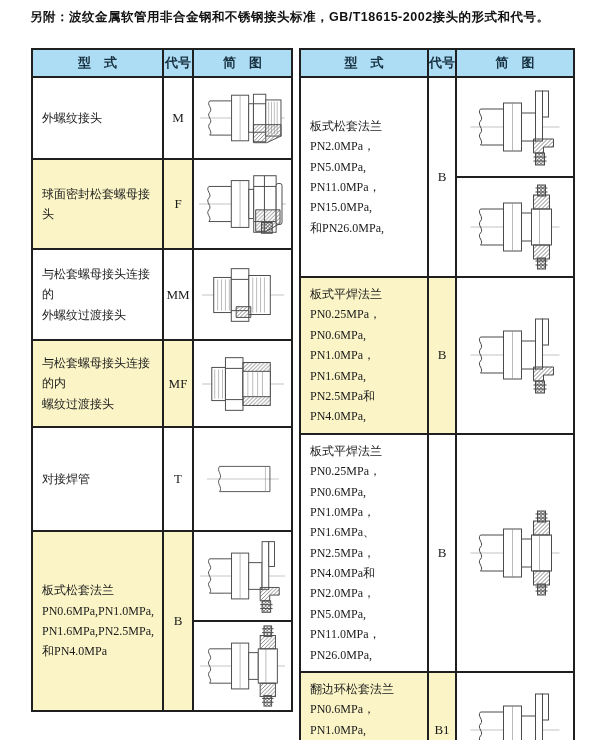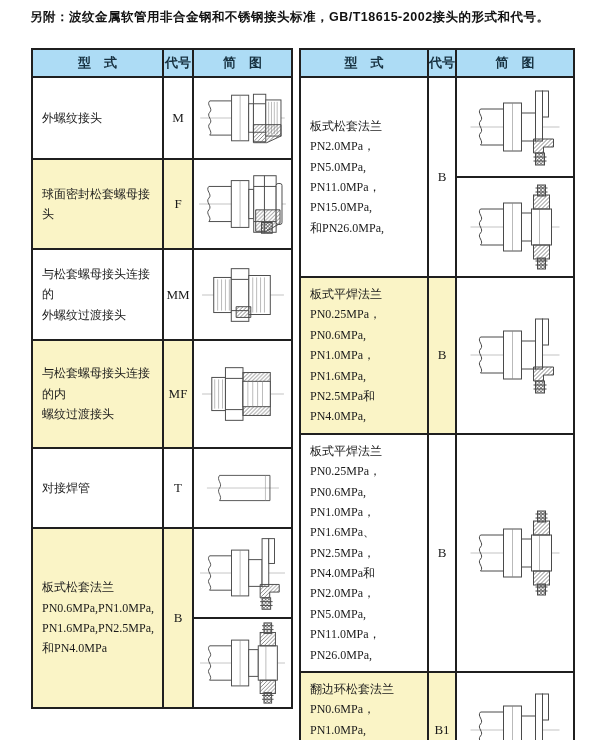--- a/index.html
+++ b/index.html
@@ -188,31 +188,31 @@
       <tr class="wh" style="height:91px">
         <td class="type-cell">与松套螺母接头连接的
 外螺纹过渡接头</td>
         <td class="code-cell">MM</td>
         <td class="sketch-cell">
           <svg class="diag" width="93" height="78">
                 <use href="#fit-mm"></use>
               </svg>
         </td>
       </tr>
-      <tr class="hl" style="height:108px">
+      <tr class="hl" style="height:87px">
         <td class="type-cell">与松套螺母接头连接的内
 螺纹过渡接头</td>
         <td class="code-cell">MF</td>
         <td class="sketch-cell">
           <svg class="diag" width="93" height="78">
                 <use href="#fit-mf"></use>
               </svg>
         </td>
       </tr>
-      <tr class="wh" style="height:80px">
+      <tr class="wh" style="height:104px">
         <td class="type-cell">对接焊管</td>
         <td class="code-cell">T</td>
         <td class="sketch-cell">
           <svg class="diag" width="93" height="72">
                 <use href="#fit-t"></use>
               </svg>
         </td>
       </tr>
       <tr class="hl" style="height:89px">
         <td class="type-cell" rowspan="2">板式松套法兰

